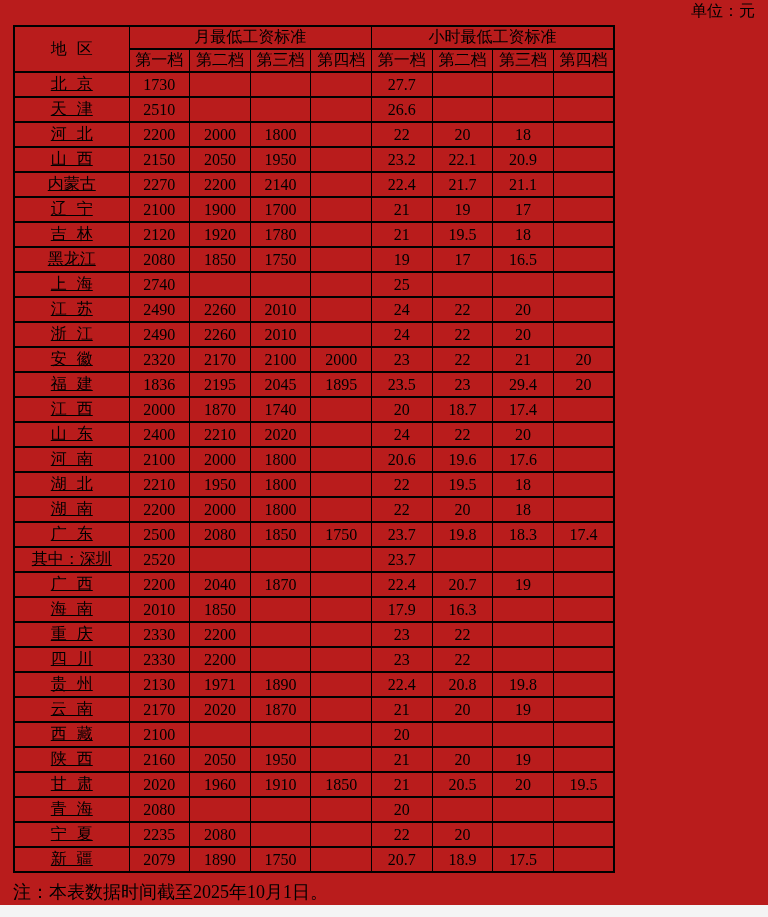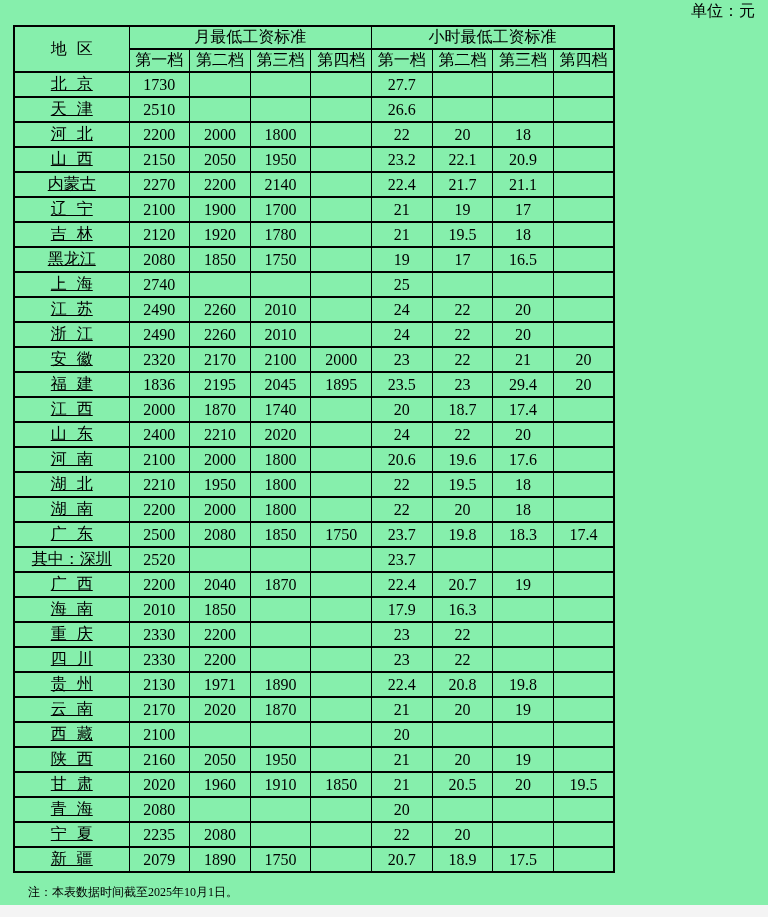--- a/index.html
+++ b/index.html
@@ -5,21 +5,21 @@
   * { margin: 0; padding: 0; box-sizing: border-box; }
   html, body { background: #ffffff; }
   body {
     font-family: "Liberation Serif", "DejaVu Serif", serif;
     color: #000000;
   }
   .page {
     position: relative;
     width: 768px;
     height: 917px;
-    background: #86efac;
+    background: #b91c1c;
     overflow: hidden;
   }
   .unit-label {
     position: absolute;
     top: 1px;
     right: 13px;
     font-size: 16px;
     line-height: 20px;
     white-space: nowrap;
   }
@@ -46,23 +46,23 @@
   }
   .wage-table thead tr { height: 23px; }
   .wage-table tbody tr { height: 25px; }
   col.region-col-w { width: 115px; }
   .region-head { border-right: 2px solid #000000; word-spacing: 6px; }
   .region-cell { border-right: 2px solid #000000; word-spacing: 6px; text-decoration: underline; }
   .region-left { text-align: left; padding-left: 2px; word-spacing: 2px; }
   .sep-left { border-left: 2px solid #000000; }
   .note {
     position: absolute;
-    left: 28px;
+    left: 13px;
     top: 882px;
-    font-size: 12px;
+    font-size: 18px;
     line-height: 21px;
     white-space: nowrap;
   }
   .bottom-strip {
     position: absolute;
     left: 0;
     bottom: 0;
     width: 768px;
     height: 12px;
     background: #f4f4f4;

